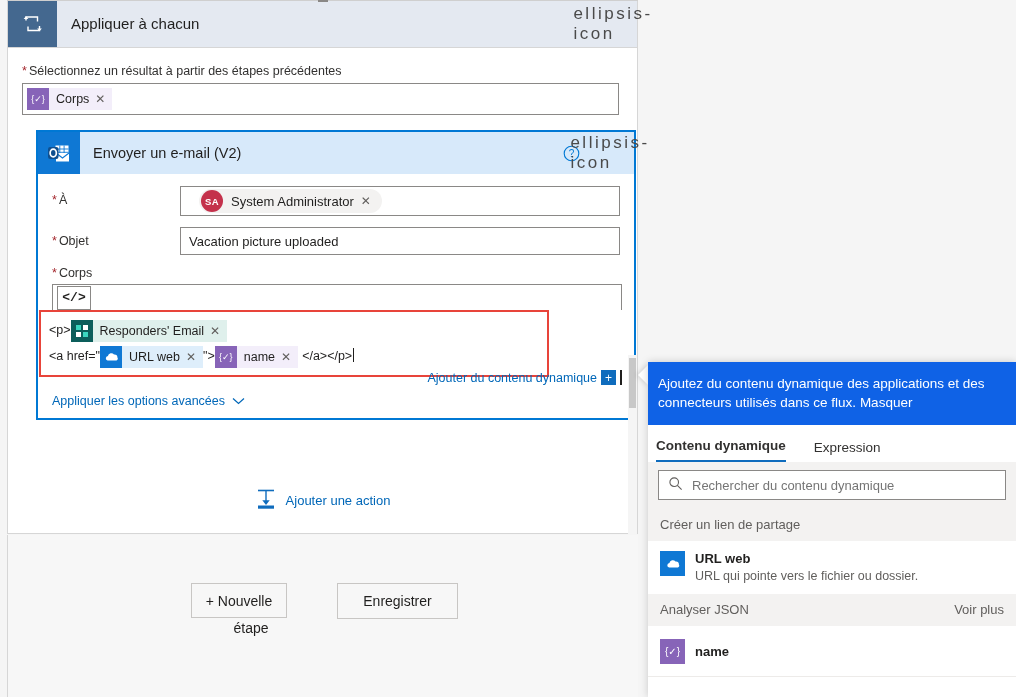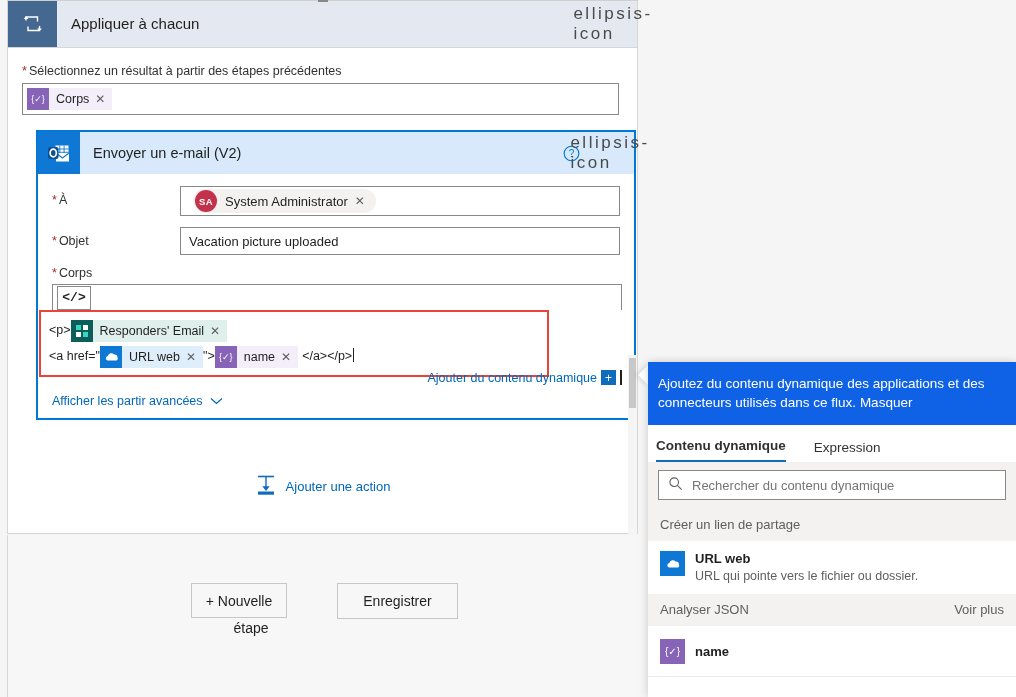--- a/index.html
+++ b/index.html
@@ -88,21 +88,21 @@
     font-size:14.5px;color:#201f1e;
   }
   .help-btn{
     width:30px;display:flex;align-items:center;justify-content:center;
     color:#0078d4;cursor:pointer;
   }
   #email-body{padding:12px 14px 10px 14px;}
   .form-row{display:flex;align-items:flex-start;margin-bottom:11px;}
   .form-row .lbl{width:128px;min-width:128px;padding-top:7px;font-size:12.5px;}
   .form-row .ctl{flex:1;}
-  #to-input{height:30px;padding:0 12px;}
+  #to-input{height:30px;padding:0 18px;}
   #subject-input{height:28px;padding:0 8px;color:#201f1e;}
   .person-chip{
     display:inline-flex;align-items:center;height:24px;
     background:#f3f2f1;border-radius:12px;padding:0 2px 0 2px;
   }
   .avatar{
     width:22px;height:22px;border-radius:50%;background:#c4314b;
     color:#fff;font-size:9.5px;font-weight:bold;
     display:flex;align-items:center;justify-content:center;
     letter-spacing:.3px;
@@ -149,21 +149,21 @@
   #add-dyn-caret{width:2px;height:15px;background:#201f1e;}
 
   #advanced-link{
     margin-top:84px;color:#0067b8;font-size:12.5px;cursor:pointer;
     display:inline-flex;align-items:center;gap:7px;
   }
 
   
   #add-action-row{
     display:flex;align-items:center;justify-content:center;gap:9px;
-    margin-top:54px;
+    margin-top:68px;
   }
   #add-action-label{color:#0067b8;font-size:13px;cursor:pointer;}
 
   
   #command-bar{
     position:absolute;left:7px;top:535px;width:631px;height:162px;
     background:#f7f7f7;border-left:1px solid #d6d6d6;box-sizing:border-box;
   }
   .cmd-btn{
     position:absolute;border:1px solid #c8c6c4;background:#f7f7f7;
@@ -373,21 +373,21 @@
             </div>
 
             <div id="add-dyn-row">
               <span id="add-dyn-link">Ajouter du contenu dynamique</span>
               <span id="add-dyn-plus">+</span>
               <span id="add-dyn-caret"></span>
             </div>
           </div>
 
           <div id="advanced-link">
-            <span>Afficher les partir avancées</span>
+            <span>Appliquer les options avancées</span>
             <span>
               <svg width="13" height="8" viewBox="0 0 13 8">
                   <path d="M1 1.5 L6.5 6.5 L12 1.5" fill="none" stroke="#0067b8" stroke-width="1.2"></path>
                 </svg>
             </span>
           </div>
         </div>
 
       </div>
     </div>

